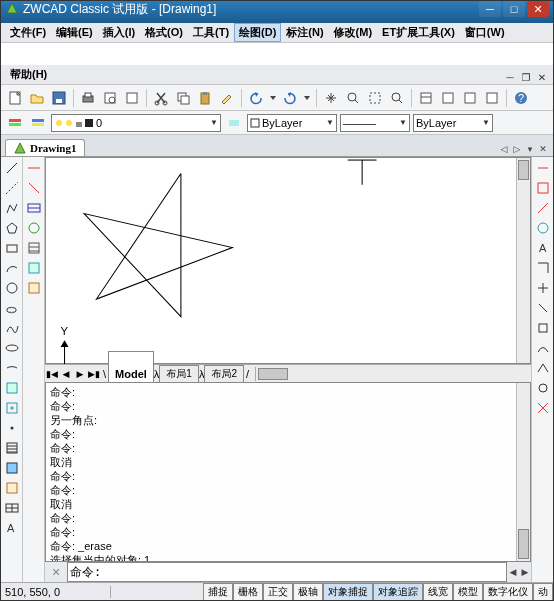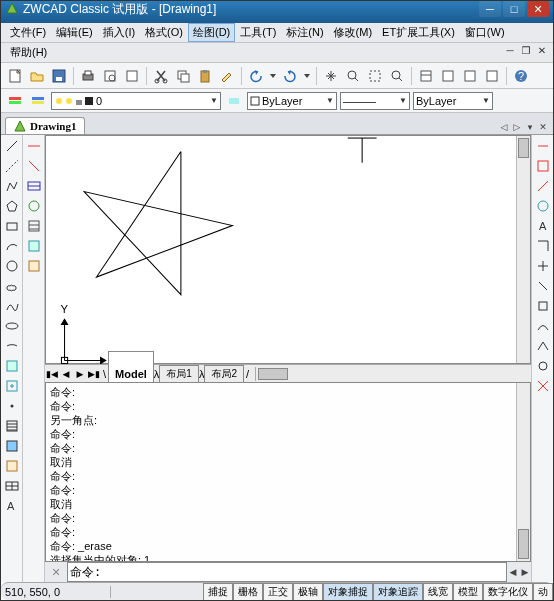--- a/index.html
+++ b/index.html
@@ -4,23 +4,23 @@
 <style>
 * { margin: 0; padding: 0; box-sizing: border-box; font-family: "Microsoft YaHei", Tahoma, sans-serif; font-size: 11px; }
 body { width: 554px; height: 601px; background: #fff; overflow: hidden; display: flex; flex-direction: column; border: 1px solid #333; }
 .titlebar { height: 22px; background: linear-gradient(#2b7dbb,#1a5a8e); color: #fff; display: flex; align-items: flex-start; padding: 0 4px; }
 .titlebar .logo { width: 14px; height: 14px; margin-right: 4px; display:inline-flex;align-items:center;justify-content:center;}
 .titlebar .title { flex: 1; font-size: 12px; }
 .winbtns { display: flex; gap: 2px; }
 .winbtn { width: 22px; height: 16px; background: rgba(255,255,255,0.08); display: flex; align-items: center; justify-content: center; color: #fff; cursor: pointer; border-radius:2px;}
 .winbtn.cls { background: #c0392b; }
 .menubar { height: 20px; background: #e8eaed; display: flex; align-items: center; padding: 0 4px; border-bottom: 1px solid #c5c5c5; position: relative; }
-.menuitem { padding: 2px 5px; cursor: pointer; }
+.menuitem { padding: 2px 5px; cursor: pointer; font-weight: bold; }
 .menuitem.active { background: #cde1f3; border: 1px solid #7da7d9; padding: 1px 4px; }
-.menubar2 { height: 20px; background: #e8eaed; display: flex; align-items: flex-start; padding: 0 4px; border-bottom: 1px solid #c5c5c5; position:relative;}
+.menubar2 { height: 20px; background: #e8eaed; display: flex; align-items: flex-end; padding: 0 4px; border-bottom: 1px solid #c5c5c5; position:relative;margin-top:22px;}
 .mdi-btns{position:absolute;right:4px;display:flex;gap:2px;}
 .mdi-btn{width:14px;height:14px;display:flex;align-items:center;justify-content:center;color:#333;cursor:pointer;font-size:10px;}
 .toolbar { height: 26px; background: #f4f5f7; border-bottom: 1px solid #c5c5c5; display: flex; align-items: center; padding: 0 4px; gap: 2px; }
 .tbtn { width: 20px; height: 20px; display: flex; align-items: center; justify-content: center; cursor: pointer; border-radius: 2px; }
 .tsep { width: 1px; height: 18px; background: #c5c5c5; margin: 0 2px; }
 .layerbar { height: 24px; background: #f4f5f7; border-bottom: 1px solid #c5c5c5; display: flex; align-items: center; padding: 0 4px; gap: 3px; }
 .layercombo { height: 18px; border: 1px solid #7a7a7a; background: #fff; display: flex; align-items: center; padding: 0 2px; font-size: 11px; }
 .layercombo .arrow { margin-left: auto; color: #333; font-size: 8px; }
 .doctab { height: 22px; background: #dfe2e6; border-bottom: 1px solid #9a9a9a; display: flex; align-items: flex-end; padding: 0 4px; position:relative;}
 .doctab .tab { background: #fff; border: 1px solid #9a9a9a; border-bottom: none; padding: 2px 8px; display: flex; align-items: center; gap: 4px; border-radius: 3px 3px 0 0; }
@@ -42,21 +42,21 @@
 .tabstrip .hscroll{flex:1;height:14px;background:#ececec;border-left:1px solid #aaa;margin-left:4px;position:relative;}
 .tabstrip .hscroll .thumb{position:absolute;top:1px;bottom:1px;left:2px;width:30px;background:#c9c9c9;border:1px solid #888;}
 .cmdhistory { height: 180px; background: #fefefe; border: 1px solid #888; overflow: auto; padding: 2px 4px; font-family: "SimSun", monospace; font-size: 12px; line-height: 14px; white-space: pre; position:relative;}
 .cmdhistory .vs{position:absolute;right:0;top:0;bottom:0;width:14px;background:#ececec;border-left:1px solid #bbb;}
 .cmdhistory .vs .th{position:absolute;left:1px;right:1px;bottom:2px;height:30px;background:#c9c9c9;border:1px solid #888;}
 .cmdline { height: 20px; background: #fff; border: 1px solid #888; display: flex; align-items: center; padding: 0 2px; }
 .cmdline .prompt { font-family: "SimSun", monospace; font-size: 12px; }
 .cmdline input { flex: 1; border: none; outline: none; font-family: "SimSun", monospace; font-size: 12px; }
 .cmdrow{display:flex;align-items:center;background:#e8eaed;}
 .cmdhandle{width:22px;display:flex;align-items:center;justify-content:center;color:#888;cursor:pointer;}
-.statusbar { height: 18px; background: #e8eaed; border-top: 1px solid #aaa; display: flex; align-items: center; font-size: 11px; border-radius: 7px; }
+.statusbar { height: 18px; background: #e8eaed; border-top: 1px solid #aaa; display: flex; align-items: center; font-size: 11px; }
 .statusbar .coord { padding: 0 4px; border-right: 1px solid #aaa; width: 110px; }
 .statusbar .spacer { flex: 1; }
 .statusbar .sbtn { padding: 1px 4px; border: 1px solid #888; margin: 4px 0px; background: #f4f4f4; cursor: pointer; font-size:10px; white-space:nowrap;}
 .statusbar .sbtn.active { background: #cde1f3; }
 .sbtns{display:flex;overflow:hidden;}
 svg { display: block; }
 </style>
 </head>
 <body>
 
@@ -72,22 +72,22 @@
     <div class="winbtn">□</div>
     <div class="winbtn cls">✕</div>
   </div>
 </div>
 
 <div class="menubar" id="menubar">
     <span class="menuitem">文件(F)</span>
     <span class="menuitem">编辑(E)</span>
     <span class="menuitem">插入(I)</span>
     <span class="menuitem">格式(O)</span>
+    <span class="menuitem">工具(T)</span>
     <span class="menuitem active">绘图(D)</span>
-    <span class="menuitem">工具(T)</span>
     <span class="menuitem">标注(N)</span>
     <span class="menuitem">修改(M)</span>
     <span class="menuitem">ET扩展工具(X)</span>
     <span class="menuitem">窗口(W)</span>
   </div>
 <div class="menubar2">
   <span class="menuitem">帮助(H)</span>
   <div class="mdi-btns">
     <div class="mdi-btn">─</div>
     <div class="mdi-btn">❐</div>

